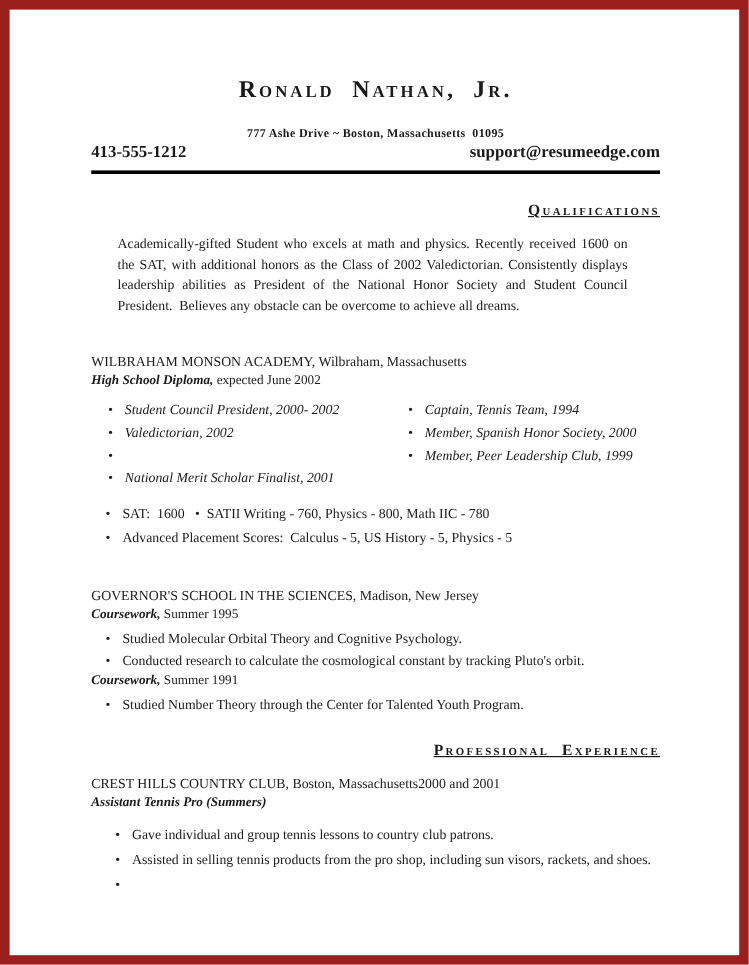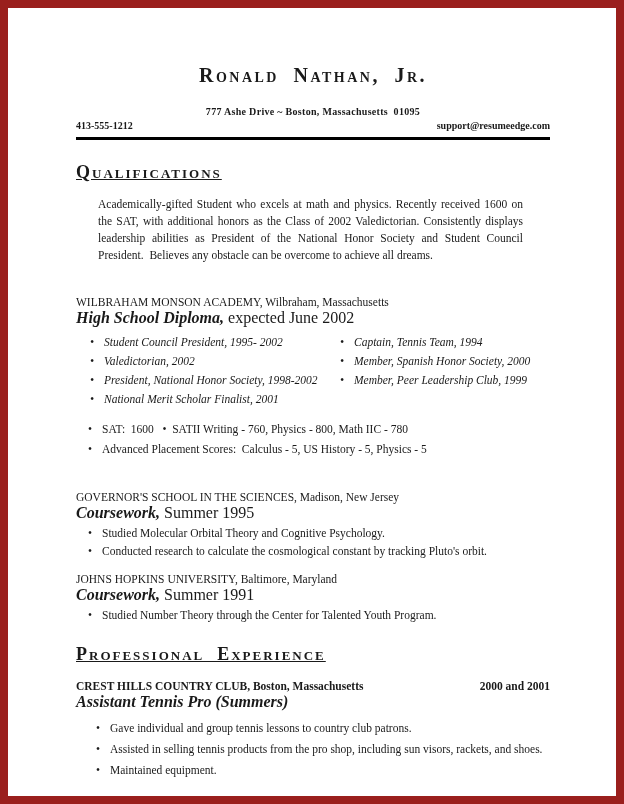--- a/index.html
+++ b/index.html
@@ -30,71 +30,69 @@
     text-align: center;
     font-weight: 700;
     font-size: 10px;
     letter-spacing: 0.3px;
     margin-top: 19px;
   }
   .contact-row {
     display: flex;
     justify-content: space-between;
     font-weight: 700;
-    font-size: 10px;
+    font-size: 14px;
     margin-top: 3px;
   }
   .rule {
     border: none;
     border-top: 3px solid #000;
     margin-top: 6px;
   }
   
   .section-title {
-    text-align: left;
+    text-align: right;
     font-variant: small-caps;
     font-weight: 700;
-    font-size: 18px;
+    font-size: 13px;
     letter-spacing: 2px;
     text-decoration: underline;
   }
   .st-q { margin-top: 22px; }
   .st-a { margin-top: 20px; }
   .st-p { margin-top: 20px; text-decoration: underline; }
   
   .summary {
     margin: 13px 27px 0 22px;
     text-align: justify;
     font-size: 11.5px;
     line-height: 17px;
   }
   .school-line { font-size: 11.5px; line-height: 15px; }
   .m-top-lg { margin-top: 31px; }
   .m-top-md { margin-top: 12px; }
-  .sub-line { font-size: 16px; line-height: 15px; }
+  .sub-line { font-size: 11px; line-height: 15px; }
   .bi { font-weight: 700; font-style: italic; }
   
   ul { list-style: none; }
   .it { display: flex; font-size: 11.5px; }
   .blt { width: 14px; flex: none; }
   .honors-row { display: flex; margin-top: 8px; margin-left: 14px; }
   .honors { font-style: italic; line-height: 19px; }
   .honors.left { width: 250px; flex: none; }
   .honors.right { flex: 1; }
   .scores { margin-top: 10px; margin-left: 12px; line-height: 20px; }
   .course-bullets { margin-top: 4px; margin-left: 12px; line-height: 18px; }
   .exp-bullets { margin-top: 9px; margin-left: 20px; line-height: 21px; }
   
   .employer-row {
     display: flex;
-    justify-content: space-between;
     font-size: 11.5px;
     line-height: 15px;
     margin-top: 14px;
-    font-weight: bold;
   }
 </style>
 </head>
 <body>
 
 <div class="page" style="border-color: rgb(154, 31, 29);">
 
   <header>
     <h1 class="name">Ronald Nathan, Jr.</h1>
     <div class="address">777 Ashe Drive ~ Boston, Massachusetts&nbsp; 01095</div>
@@ -115,29 +113,28 @@
     <div class="school-line m-top-lg">WILBRAHAM MONSON ACADEMY, Wilbraham, Massachusetts</div>
     <div class="sub-line">
       <span class="bi">High School Diploma,</span>
       <span>expected June 2002</span>
     </div>
 
     <div class="honors-row">
       <ul class="honors left">
         <li class="it">
             <span class="blt">•</span>
-            <span>Student Council President, 1995- 2002</span>
+            <span>Student Council President, 2000- 2002</span>
           </li>
         <li class="it">
             <span class="blt">•</span>
             <span>Valedictorian, 2002</span>
           </li>
         <li class="it">
             <span class="blt">•</span>
-            <span>President, National Honor Society, 1998-2002</span>
           </li>
         <li class="it">
             <span class="blt">•</span>
             <span>National Merit Scholar Finalist, 2001</span>
           </li>
       </ul>
       <ul class="honors right">
         <li class="it">
             <span class="blt">•</span>
             <span>Captain, Tennis Team, 1994</span>
@@ -173,21 +170,20 @@
       <li class="it">
           <span class="blt">•</span>
           <span>Studied Molecular Orbital Theory and Cognitive Psychology.</span>
         </li>
       <li class="it">
           <span class="blt">•</span>
           <span>Conducted research to calculate the cosmological constant by tracking Pluto's orbit.</span>
         </li>
     </ul>
 
-    <div class="school-line m-top-md">JOHNS HOPKINS UNIVERSITY, Baltimore, Maryland</div>
     <div class="sub-line">
       <span class="bi">Coursework,</span>
       <span>Summer 1991</span>
     </div>
     <ul class="course-bullets">
       <li class="it">
           <span class="blt">•</span>
           <span>Studied Number Theory through the Center for Talented Youth Program.</span>
         </li>
     </ul>
@@ -208,18 +204,17 @@
       <li class="it">
           <span class="blt">•</span>
           <span>Gave individual and group tennis lessons to country club patrons.</span>
         </li>
       <li class="it">
           <span class="blt">•</span>
           <span>Assisted in selling tennis products from the pro shop, including sun visors, rackets, and shoes.</span>
         </li>
       <li class="it">
           <span class="blt">•</span>
-          <span>Maintained equipment.</span>
         </li>
     </ul>
   </section>
 
 </div>
 
 </body></html>

